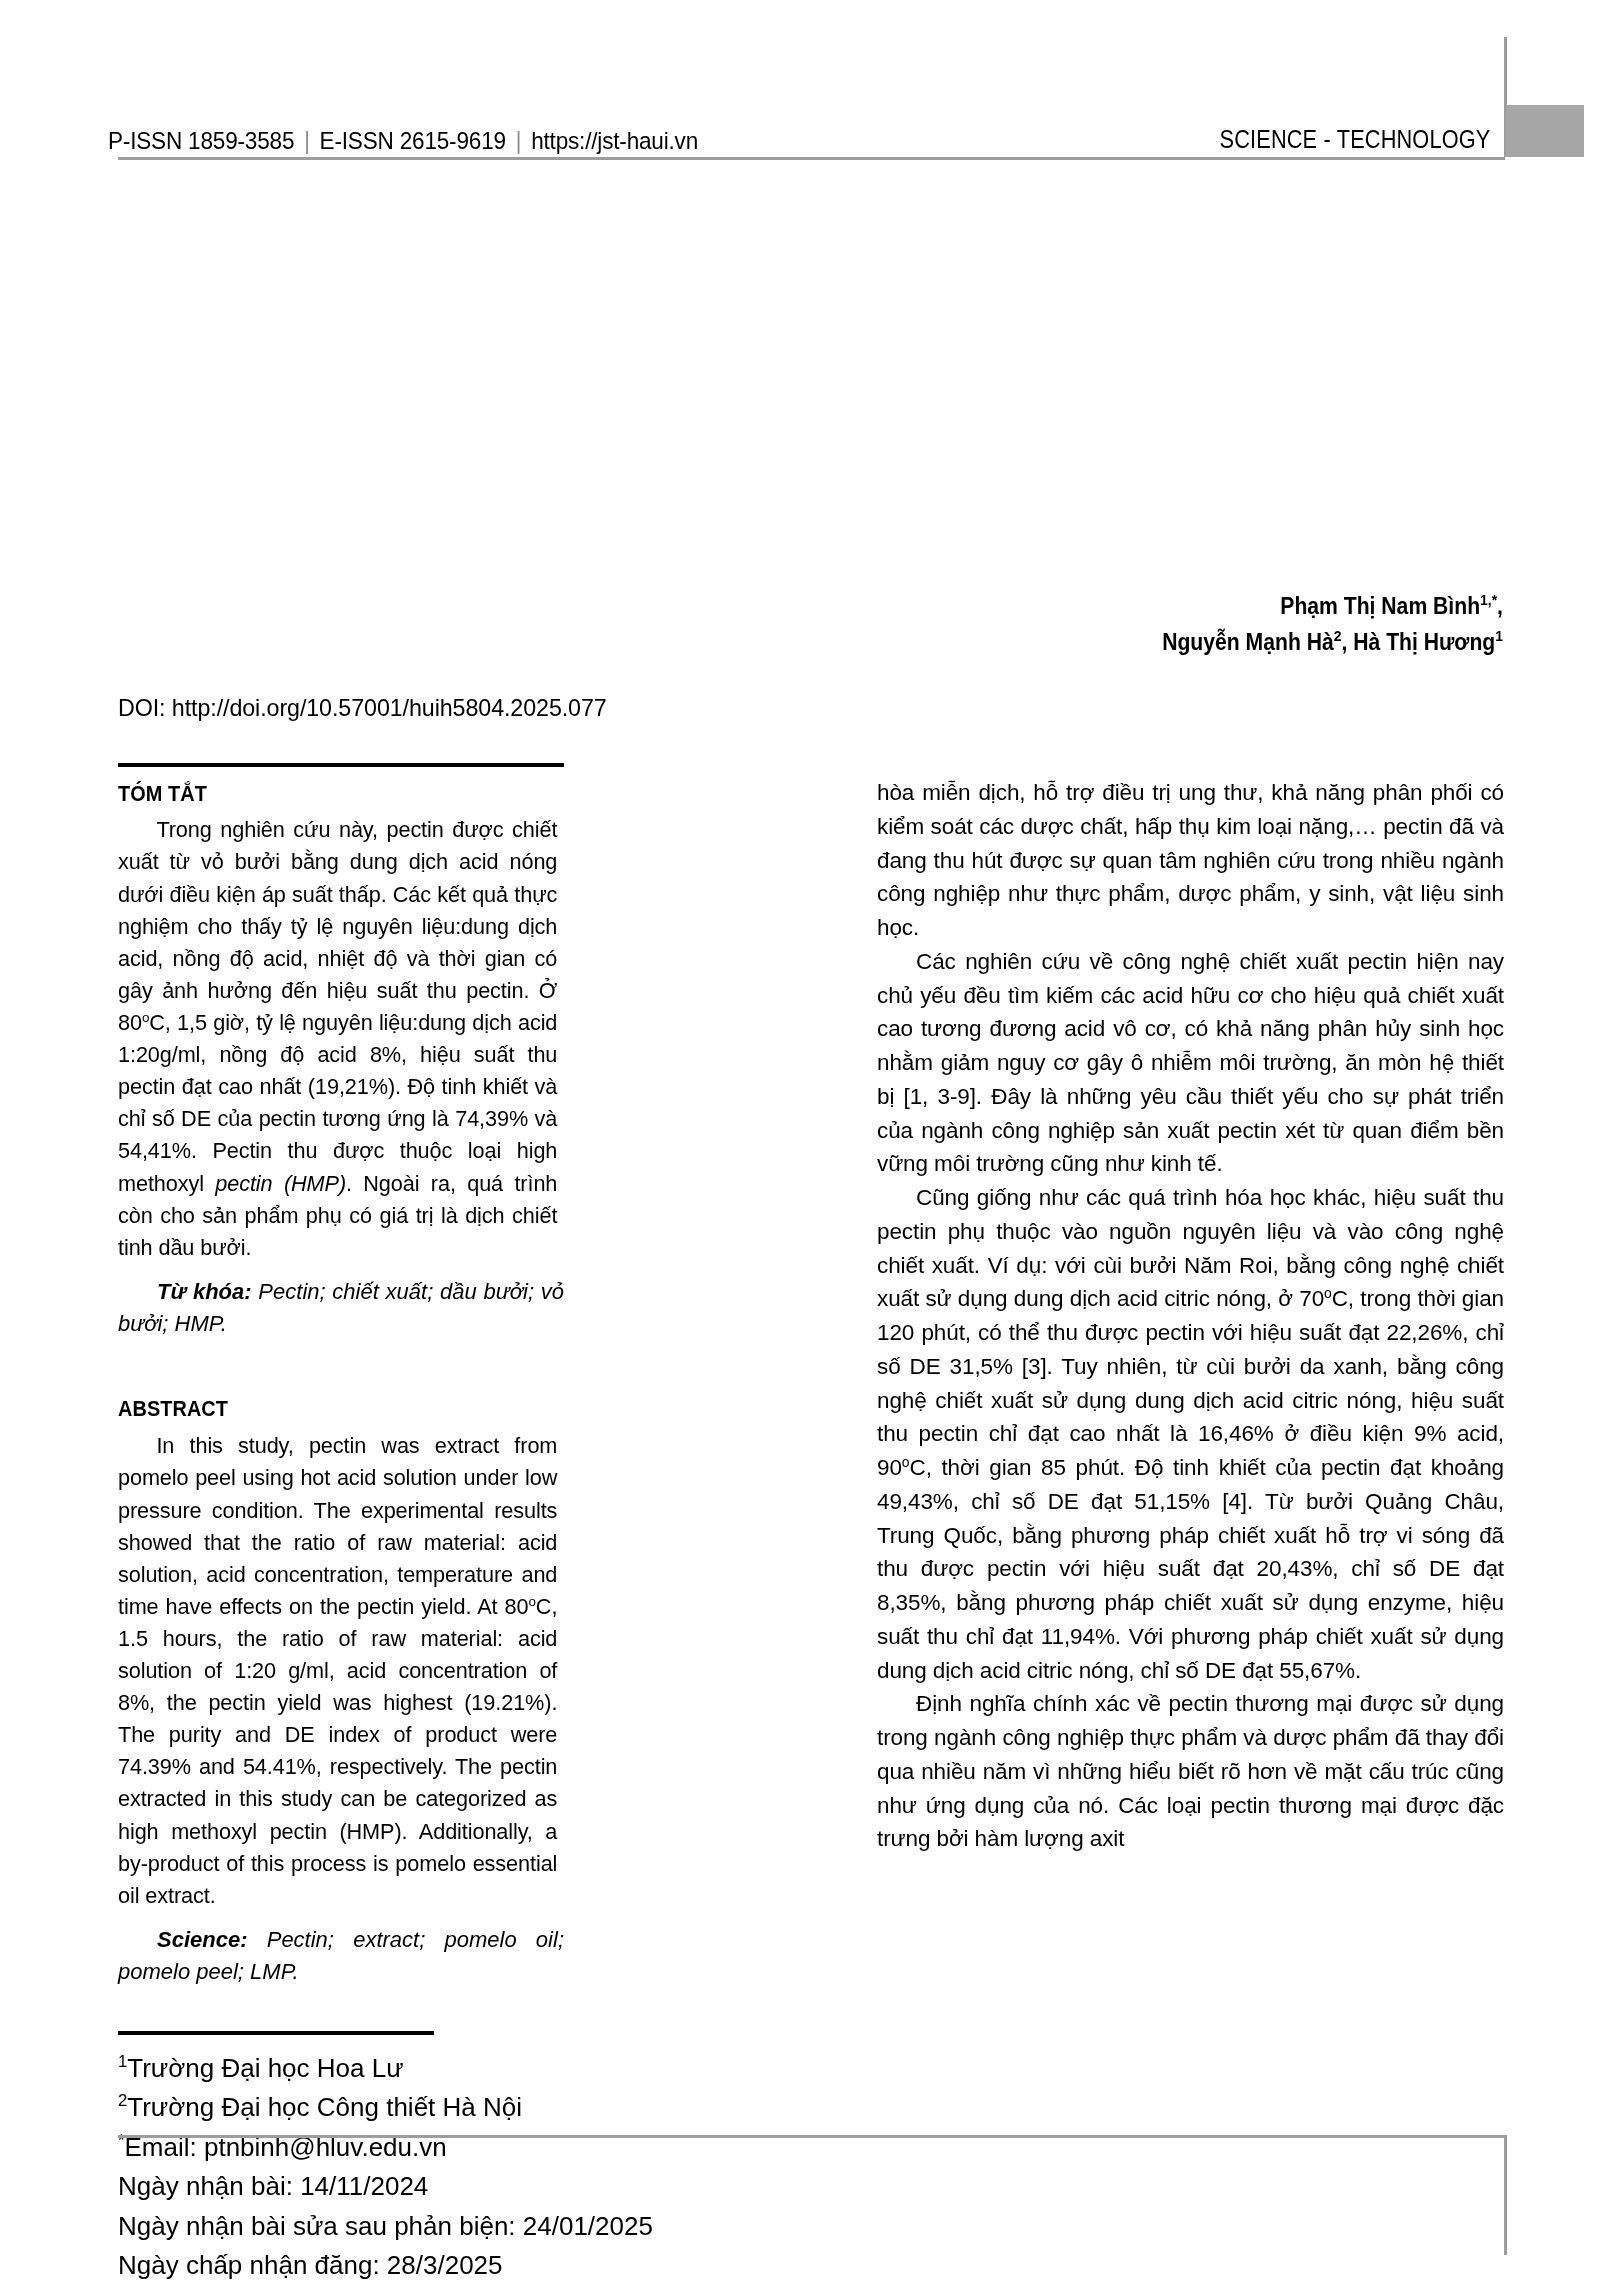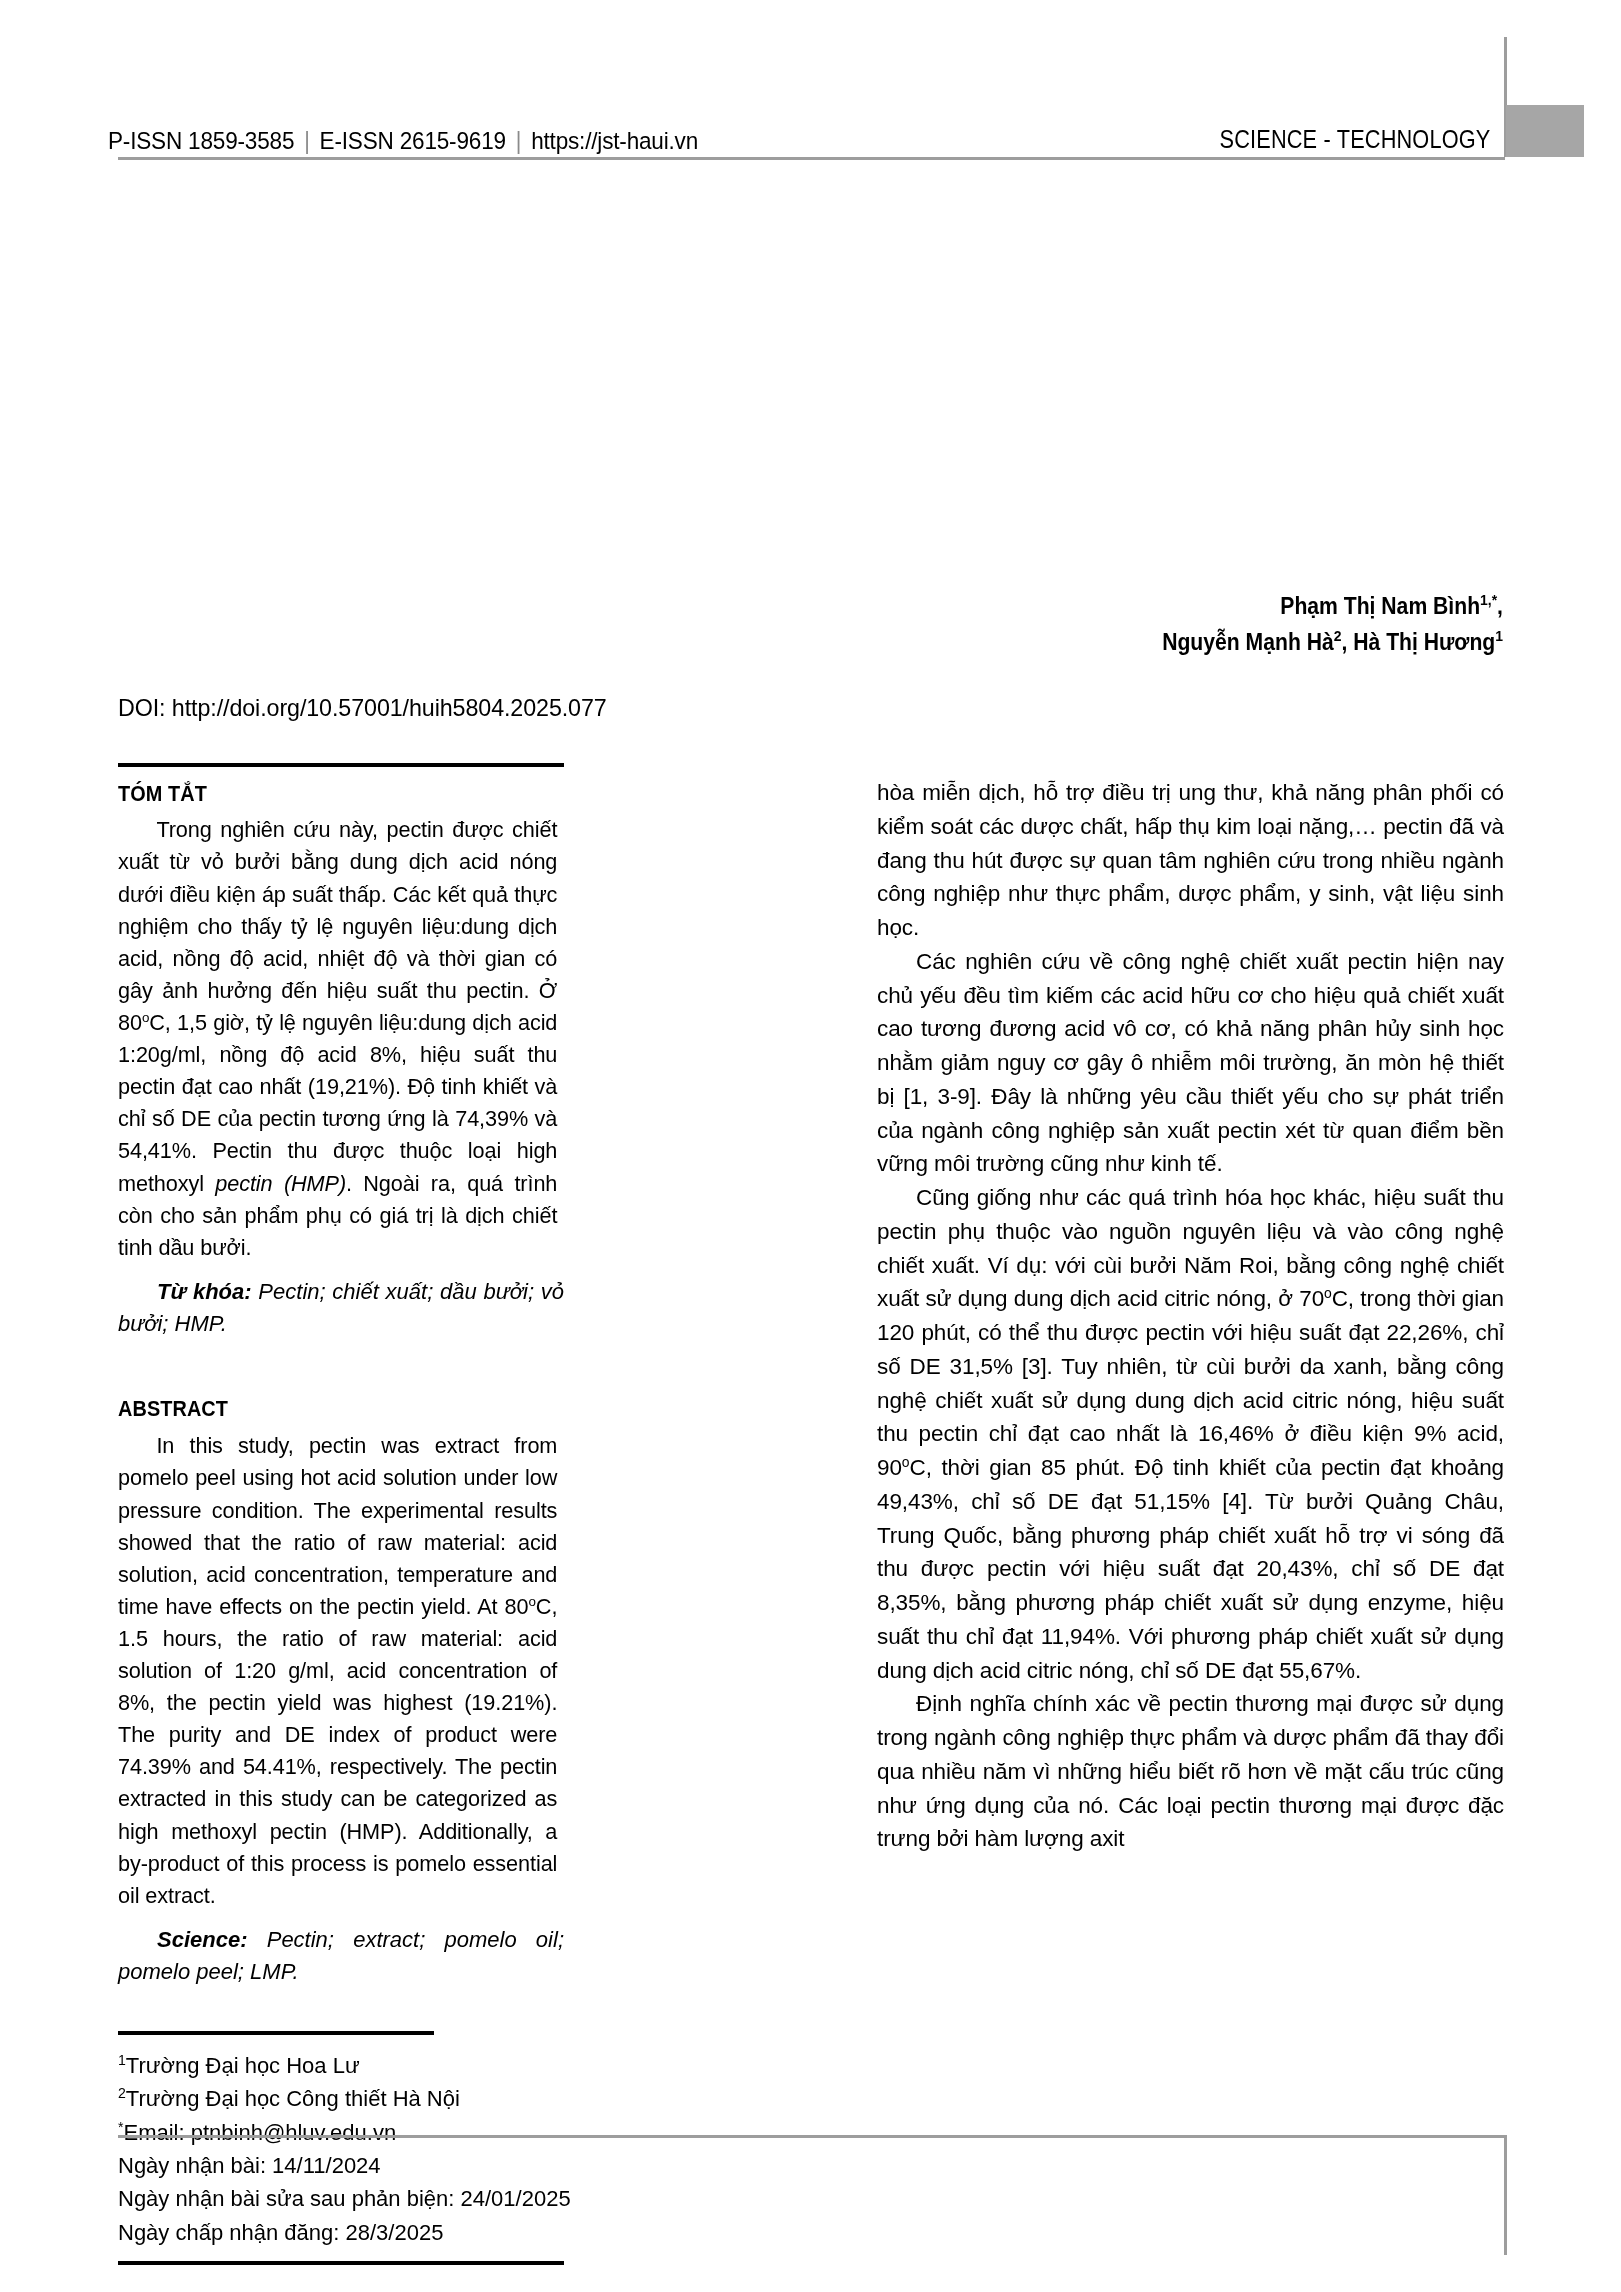--- a/index.html
+++ b/index.html
@@ -189,21 +189,21 @@
     font-style: italic;
     text-align: justify;
   }
   .kw b { font-weight: 700; font-style: italic; }
 
   .gap-lg { height: 35px; }
   .gap-md { height: 21.6px; }
   .gap-sm { height: 11.8px; }
 
   .affil {
-    font-size: 22px;
+    font-size: 26px;
     line-height: 1.52;
   }
   .affil div { white-space: nowrap; }
   .affil sup { font-size: 0.64em; vertical-align: super; }
 
   
   .col-right p.body {
     font-size: 22.5px;
     line-height: 1.5;
     letter-spacing: -0.1px;

